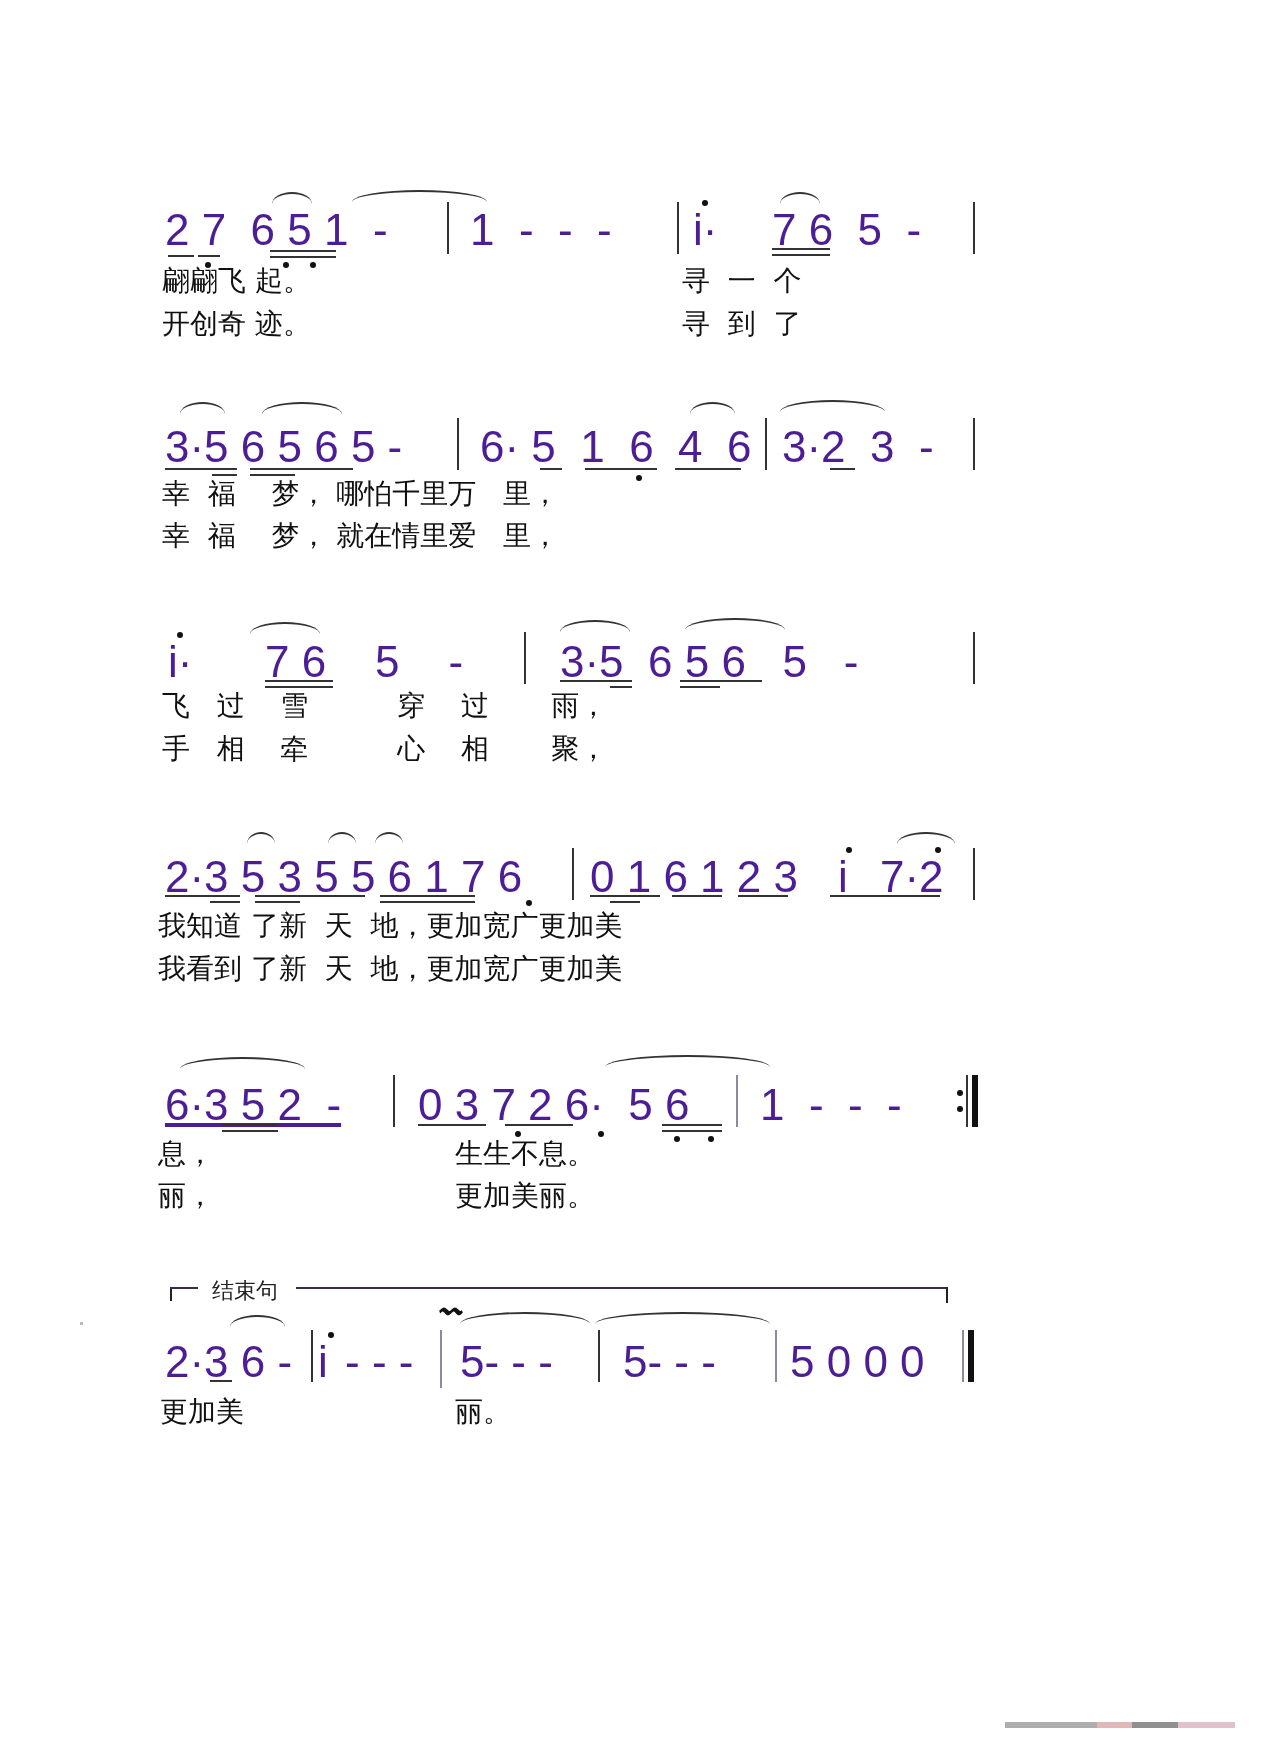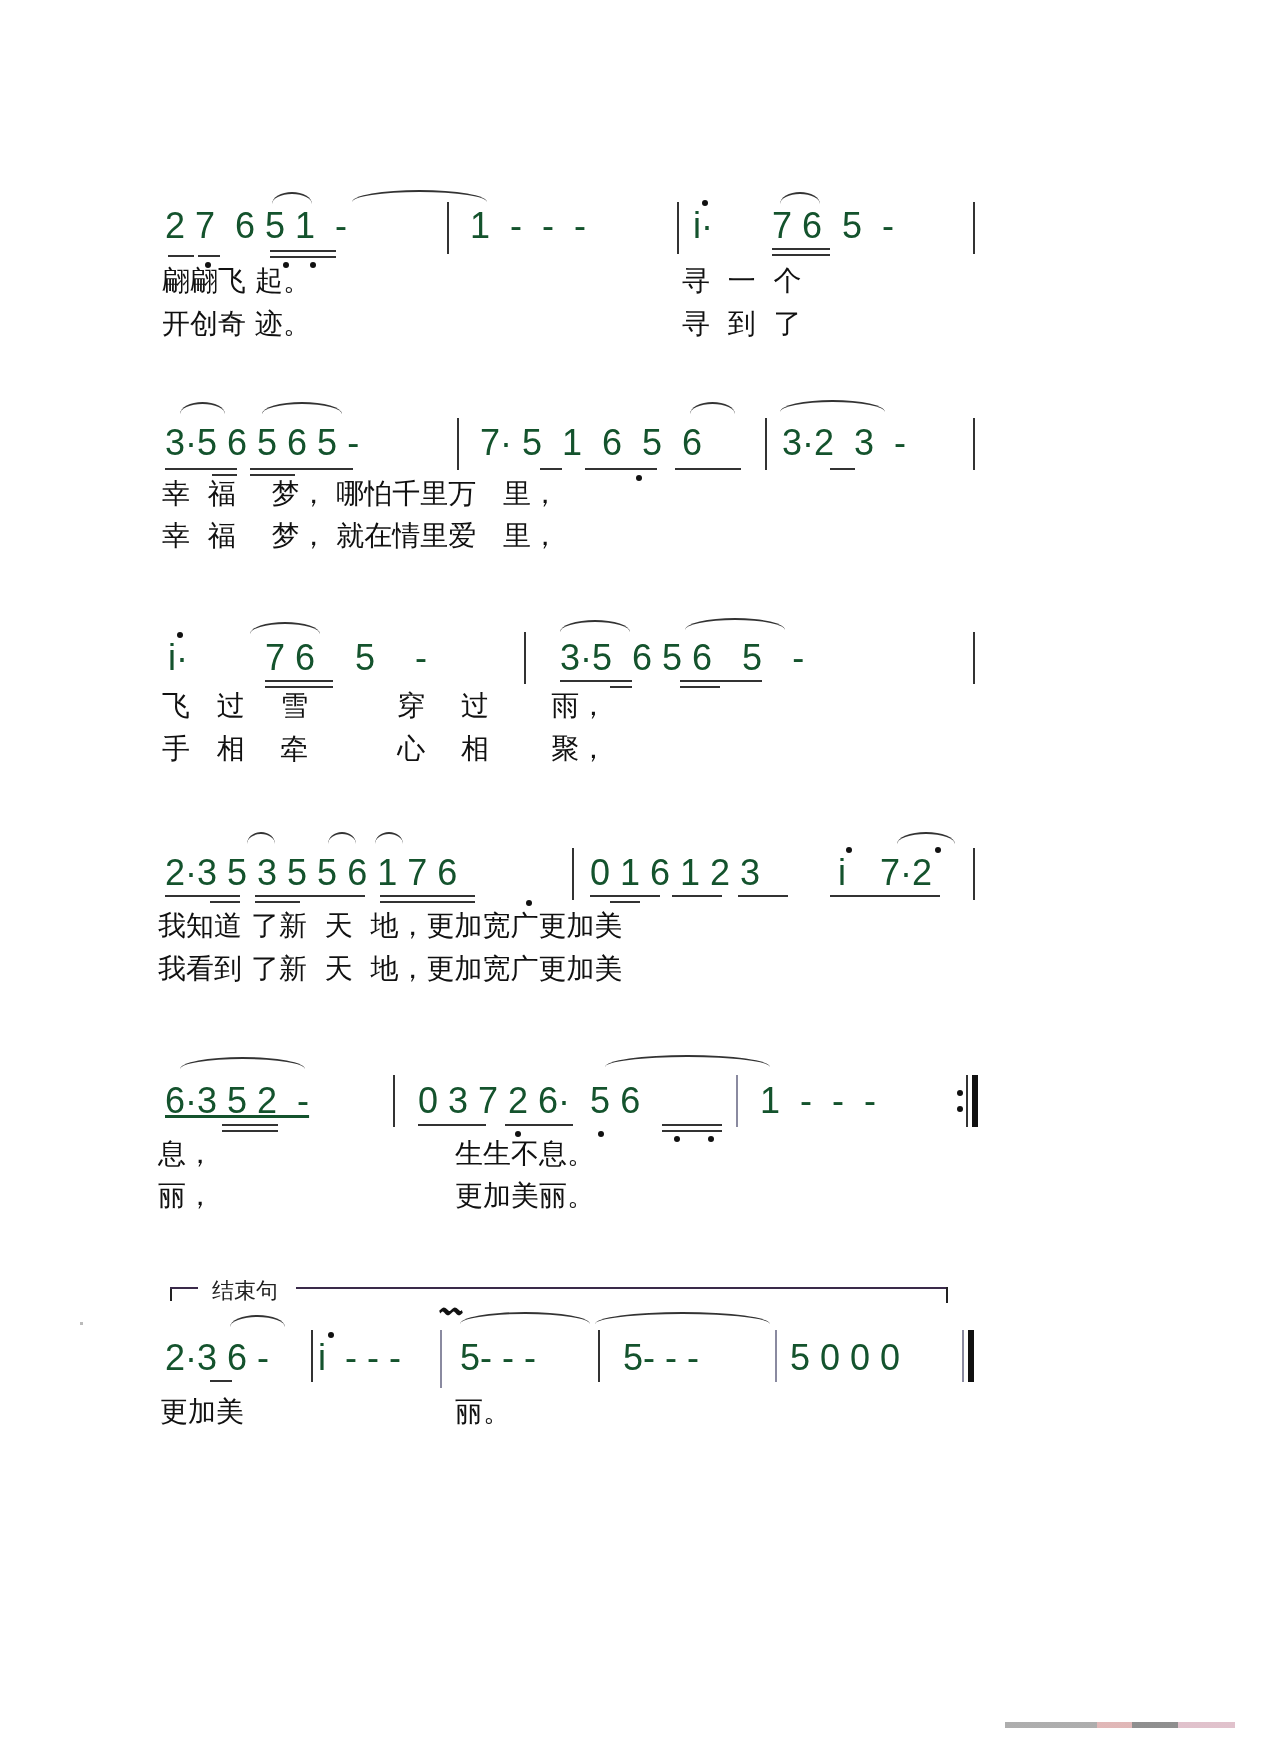--- a/index.html
+++ b/index.html
@@ -1,19 +1,19 @@
 <!DOCTYPE html>
 <html><head>
 <meta charset="utf-8">
 <style>
   html, body { margin: 0; padding: 0; background: #ffffff; }
   body { width: 1272px; height: 1760px; position: relative; overflow: hidden;
          font-family: "Liberation Sans", "DejaVu Sans", sans-serif; color: #111; }
   .abs { position: absolute; }
-  .notes { position: absolute; font-size: 36px; letter-spacing: 0; white-space: pre; line-height: 1; color: #14532d; }
+  .notes { position: absolute; font-size: 44px; letter-spacing: 0; white-space: pre; line-height: 1; color: #4c1d95; }
   .lyric { position: absolute; font-size: 28px; white-space: pre; line-height: 1; color: #111;
            font-family: "DejaVu Serif", "Liberation Serif", serif; }
   .bar { position: absolute; width: 2px; background: #333; }
   .bar.light { background: #8a8aa0; }
   .slur { position: absolute; border-top: 2px solid #333; border-radius: 50% 50% 0 0 / 100% 100% 0 0; height: 10px; }
   .ul { position: absolute; height: 2px; background: #333; }
   .dot { position: absolute; width: 6px; height: 6px; border-radius: 50%; background: #111; }
   .final-bar { position: absolute; width: 6px; background: #111; }
   .repeat-dot { position: absolute; width: 6px; height: 6px; border-radius: 50%; background: #111; }
   .bracket-line { position: absolute; height: 2px; background: #3a2a4a; }
@@ -59,21 +59,21 @@
   <div class="slur" style="left:690px;top:402px;width:45px;"></div>
   <div class="slur" style="left:780px;top:400px;width:105px;"></div>
 
   <div class="notes" style="left:165px;top:425px;">3·5 6 5 6 5 -</div>
   <div class="ul" style="left:165px;top:468px;width:72px;"></div>
   <div class="ul" style="left:212px;top:474px;width:25px;"></div>
   <div class="ul" style="left:250px;top:468px;width:103px;"></div>
   <div class="ul" style="left:250px;top:474px;width:45px;"></div>
 
   <div class="bar" style="left:457px;top:418px;height:52px;"></div>
-  <div class="notes" style="left:480px;top:425px;">7· 5  1  6  5  6</div>
+  <div class="notes" style="left:480px;top:425px;">6· 5  1  6  4  6</div>
   <div class="ul" style="left:540px;top:468px;width:22px;"></div>
   <div class="ul" style="left:585px;top:468px;width:72px;"></div>
   <div class="dot" style="left:636px;top:475px;"></div>
   <div class="ul" style="left:675px;top:468px;width:66px;"></div>
 
   <div class="bar" style="left:765px;top:418px;height:52px;"></div>
   <div class="notes" style="left:782px;top:425px;">3·2  3  -</div>
   <div class="ul" style="left:830px;top:468px;width:25px;"></div>
   <div class="bar" style="left:973px;top:418px;height:52px;"></div>
 

